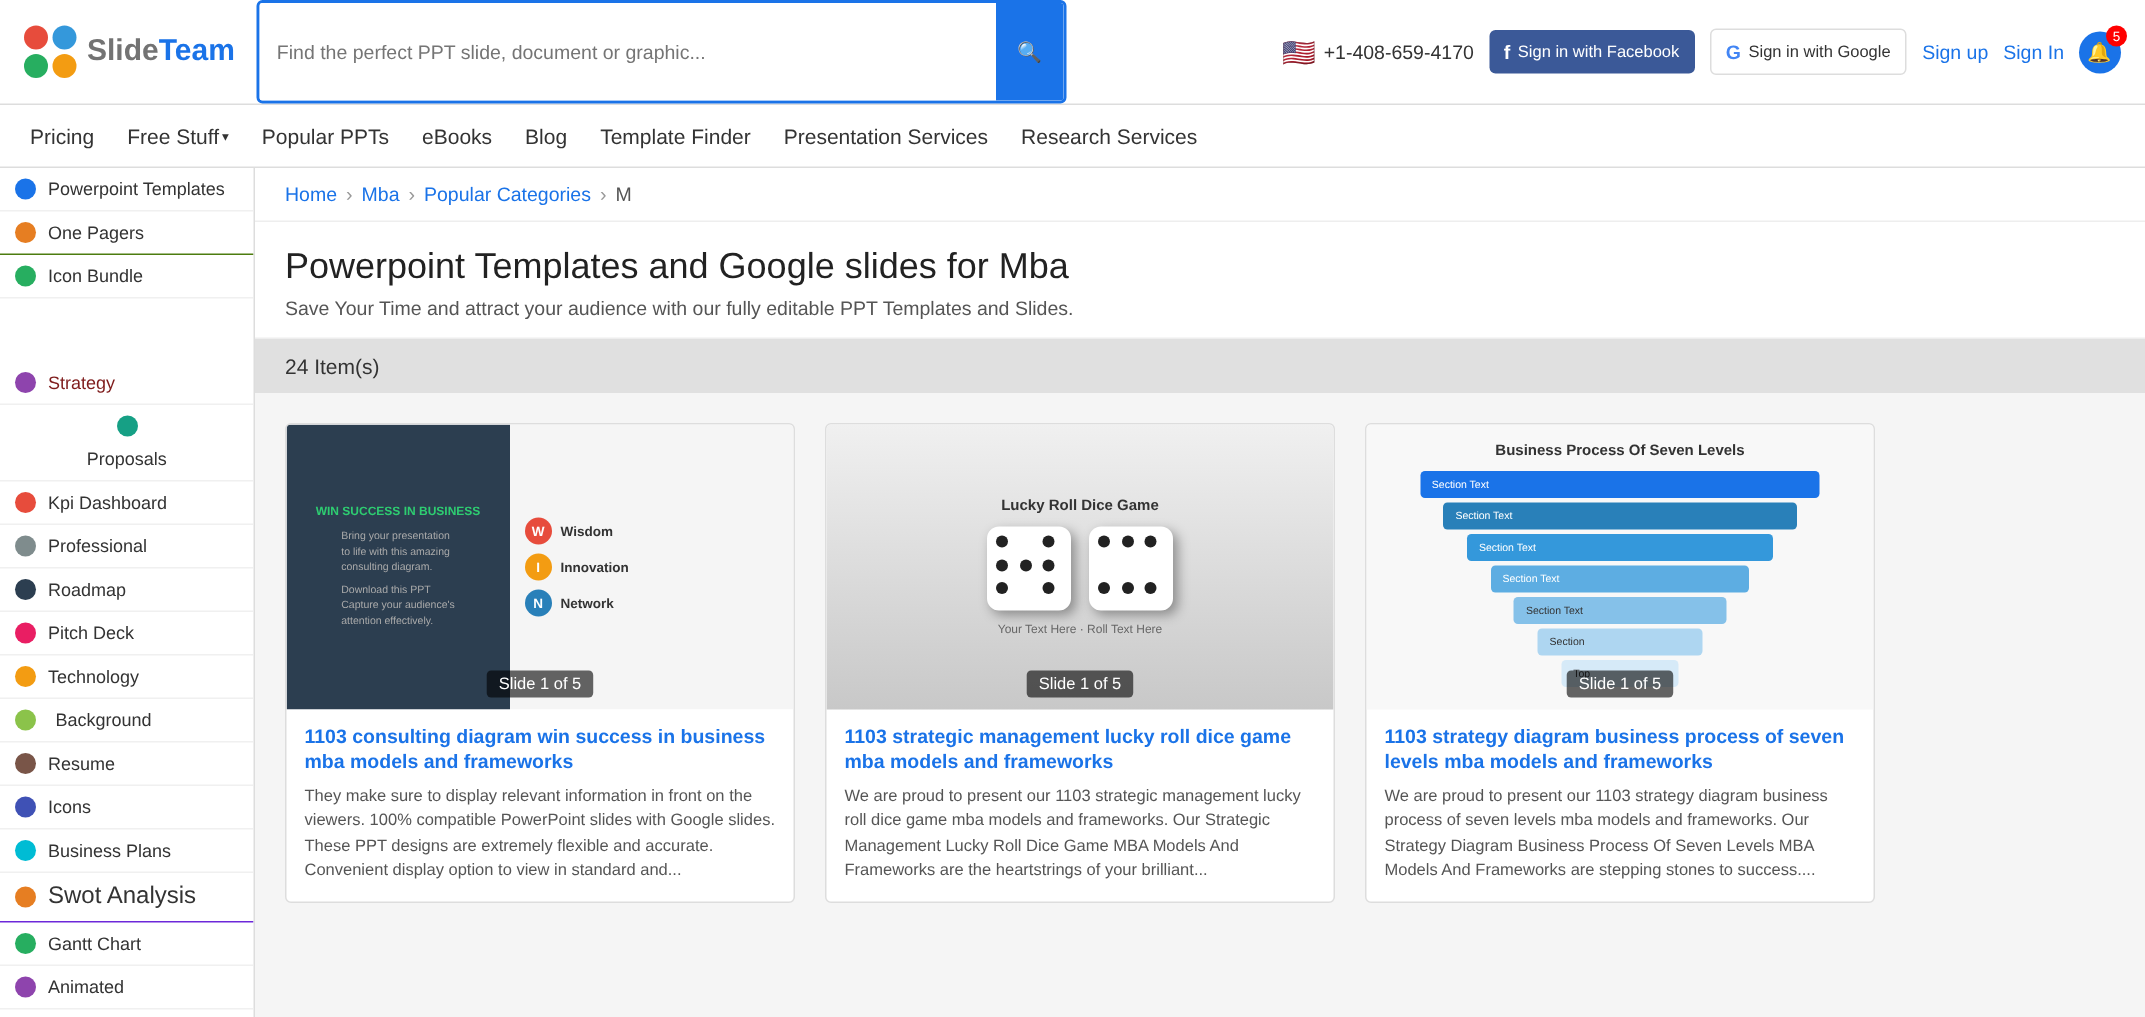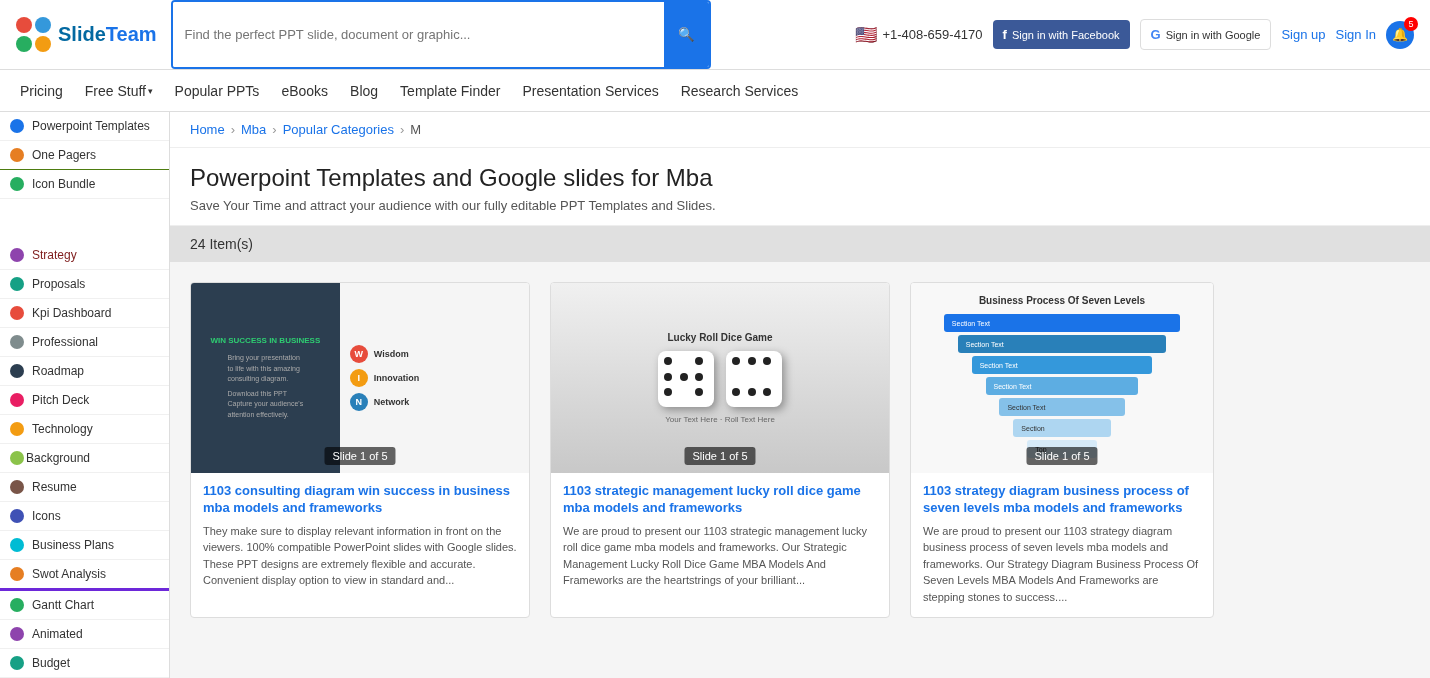--- a/index.html
+++ b/index.html
@@ -10,21 +10,21 @@
 
 <div style="background:#fff; border-bottom:1px solid #ddd; display:flex; align-items:center; padding:0 16px; height:70px; gap:14px;">
   <div style="display:flex; align-items:center; gap:6px; cursor:pointer; flex-shrink:0;">
     <div style="display:grid; grid-template-columns:1fr 1fr; gap:2px; width:36px; height:36px;">
       <div style="background:#e74c3c; border-radius:50%; width:16px; height:16px;"></div>
       <div style="background:#3498db; border-radius:50%; width:16px; height:16px;"></div>
       <div style="background:#27ae60; border-radius:50%; width:16px; height:16px;"></div>
       <div style="background:#f39c12; border-radius:50%; width:16px; height:16px;"></div>
     </div>
     <span style="font-size:20px; font-weight:bold;">
-      <span style="color:#0369a1;">Slide</span><span style="color:#1a73e8;">Team</span>
+      <span style="color:#737373;">Slide</span><span style="color:#1a73e8;">Team</span>
     </span>
   </div>
 
   <div style="display:flex; flex:1; max-width:540px; border:2px solid #1a73e8; border-radius:4px; overflow:hidden;">
     <input type="text" style="flex: 1 1 0%; border: none; outline: none; padding: 25px 12px; font-size: 13px;" placeholder="Find the perfect PPT slide, document or graphic...">
     <button style="background:#1a73e8; border:none; padding:8px 14px; cursor:pointer; color:white;">🔍</button>
   </div>
 
   <div style="display:flex; align-items:center; gap:10px; margin-left:auto;">
     <div style="display:flex; align-items:center; gap:5px; font-size:13px; color:#333;">
@@ -75,21 +75,21 @@
       <span>One Pagers</span>
     </div>
     <div style="display:flex; align-items:center; gap:8px; padding:7px 10px; cursor:pointer; border-bottom:1px solid #f0f0f0; font-size:12px; color:#333;">
       <div style="width:14px; height:14px; background:#27ae60; border-radius:50%; flex-shrink:0;"></div>
       <span>Icon Bundle</span>
     </div>
     <div style="display:flex; align-items:center; gap:8px; padding:7px 10px; cursor:pointer; border-bottom:1px solid #f0f0f0; font-size:12px; color:#7f1d1d;margin-top:42px;">
       <div style="width:14px; height:14px; background:#8e44ad; border-radius:50%; flex-shrink:0;"></div>
       <span>Strategy</span>
     </div>
-    <div style="display:flex; align-items:center; gap:8px; padding:7px 10px; cursor:pointer; border-bottom:1px solid #f0f0f0; font-size:12px; color:#333;">
+    <div style="display:flex; align-items:center; gap:8px; padding:7px 10px; cursor:pointer; border-bottom:1px solid #f0f0f0; font-size:12px; color:#333;flex-direction:column;">
       <div style="width:14px; height:14px; background:#16a085; border-radius:50%; flex-shrink:0;"></div>
       <span>Proposals</span>
     </div>
     <div style="display:flex; align-items:center; gap:8px; padding:7px 10px; cursor:pointer; border-bottom:1px solid #f0f0f0; font-size:12px; color:#333;">
       <div style="width:14px; height:14px; background:#e74c3c; border-radius:50%; flex-shrink:0;"></div>
       <span>Kpi Dashboard</span>
     </div>
     <div style="display:flex; align-items:center; gap:8px; padding:7px 10px; cursor:pointer; border-bottom:1px solid #f0f0f0; font-size:12px; color:#333;">
       <div style="width:14px; height:14px; background:#7f8c8d; border-radius:50%; flex-shrink:0;"></div>
       <span>Professional</span>
@@ -99,37 +99,37 @@
       <span>Roadmap</span>
     </div>
     <div style="display:flex; align-items:center; gap:8px; padding:7px 10px; cursor:pointer; border-bottom:1px solid #f0f0f0; font-size:12px; color:#333;">
       <div style="width:14px; height:14px; background:#e91e63; border-radius:50%; flex-shrink:0;"></div>
       <span>Pitch Deck</span>
     </div>
     <div style="display:flex; align-items:center; gap:8px; padding:7px 10px; cursor:pointer; border-bottom:1px solid #f0f0f0; font-size:12px; color:#333;">
       <div style="width:14px; height:14px; background:#f39c12; border-radius:50%; flex-shrink:0;"></div>
       <span>Technology</span>
     </div>
-    <div style="display:flex; align-items:center; gap:2px; padding:7px 10px; cursor:pointer; border-bottom:1px solid #f0f0f0; font-size:12px; color:#333;">
+    <div style="display:flex; align-items:center; gap:13px; padding:7px 10px; cursor:pointer; border-bottom:1px solid #f0f0f0; font-size:12px; color:#333;">
       <div style="width:14px; height:14px; background:#8bc34a; border-radius:50%; flex-shrink:0;"></div>
       <span>Background</span>
     </div>
     <div style="display:flex; align-items:center; gap:8px; padding:7px 10px; cursor:pointer; border-bottom:1px solid #f0f0f0; font-size:12px; color:#333;">
       <div style="width:14px; height:14px; background:#795548; border-radius:50%; flex-shrink:0;"></div>
       <span>Resume</span>
     </div>
     <div style="display:flex; align-items:center; gap:8px; padding:7px 10px; cursor:pointer; border-bottom:1px solid #f0f0f0; font-size:12px; color:#333;">
       <div style="width:14px; height:14px; background:#3f51b5; border-radius:50%; flex-shrink:0;"></div>
       <span>Icons</span>
     </div>
     <div style="display:flex; align-items:center; gap:8px; padding:7px 10px; cursor:pointer; border-bottom:1px solid #f0f0f0; font-size:12px; color:#333;">
       <div style="width:14px; height:14px; background:#00bcd4; border-radius:50%; flex-shrink:0;"></div>
       <span>Business Plans</span>
     </div>
-    <div style="display:flex; align-items:center; gap:8px; padding:7px 10px; cursor:pointer; border-bottom:3px solid #6d28d9; font-size:12px; color:#333;">
+    <div style="display:flex; align-items:center; gap:8px; padding:7px 10px; cursor:pointer; border-bottom:1px solid #6d28d9; font-size:16px; color:#333;">
       <div style="width:14px; height:14px; background:#e67e22; border-radius:50%; flex-shrink:0;"></div>
       <span>Swot Analysis</span>
     </div>
     <div style="display:flex; align-items:center; gap:8px; padding:7px 10px; cursor:pointer; border-bottom:1px solid #f0f0f0; font-size:12px; color:#333;">
       <div style="width:14px; height:14px; background:#27ae60; border-radius:50%; flex-shrink:0;"></div>
       <span>Gantt Chart</span>
     </div>
     <div style="display:flex; align-items:center; gap:8px; padding:7px 10px; cursor:pointer; border-bottom:1px solid #f0f0f0; font-size:12px; color:#333;">
       <div style="width:14px; height:14px; background:#8e44ad; border-radius:50%; flex-shrink:0;"></div>
       <span>Animated</span>
@@ -237,21 +237,21 @@
               </div>
             </div>
             <div style="margin-top:8px; font-size:8px; color:#666; text-align:center;">Your Text Here · Roll Text Here</div>
           </div>
           <div style="position:absolute; bottom:8px; left:50%; transform:translateX(-50%); background:rgba(0,0,0,0.6); color:white; font-size:11px; padding:3px 8px; border-radius:3px; white-space:nowrap;">Slide 1 of 5</div>
         </div>
         <div style="font-size:13px; font-weight:bold; color:#1a73e8; padding:10px 12px 6px; line-height:1.3;">1103 strategic management lucky roll dice game mba models and frameworks</div>
         <div style="font-size:11px; color:#555; padding:0 12px 12px; line-height:1.5;">We are proud to present our 1103 strategic management lucky roll dice game mba models and frameworks. Our Strategic Management Lucky Roll Dice Game MBA Models And Frameworks are the heartstrings of your brilliant...</div>
       </div>
 
-      <div style="background:#fff; border:1px solid #ddd; width:304px; border-radius:4px; overflow:hidden; cursor:pointer;">
+      <div style="background:#fff; border:1px solid #ddd; width:340px; border-radius:4px; overflow:hidden; cursor:pointer;">
         <div style="position:relative;">
           <div style="width:100%; height:190px; background:#f8f8f8; display:flex; flex-direction:column; align-items:center; justify-content:flex-start; padding:12px;">
             <div style="font-size:10px; font-weight:bold; color:#333; margin-bottom:8px; text-align:center;">Business Process Of Seven Levels</div>
             <div style="width:100%; display:flex; flex-direction:column; gap:3px; align-items:center;">
               <div style="width:85%; height:18px; background:#1a73e8; border-radius:3px; display:flex; align-items:center; padding:0 8px;">
                   <span style="color:white; font-size:7px;">Section Text</span>
                 </div>
               <div style="width:75%; height:18px; background:#2980b9; border-radius:3px; display:flex; align-items:center; padding:0 8px;">
                   <span style="color:white; font-size:7px;">Section Text</span>
                 </div>

